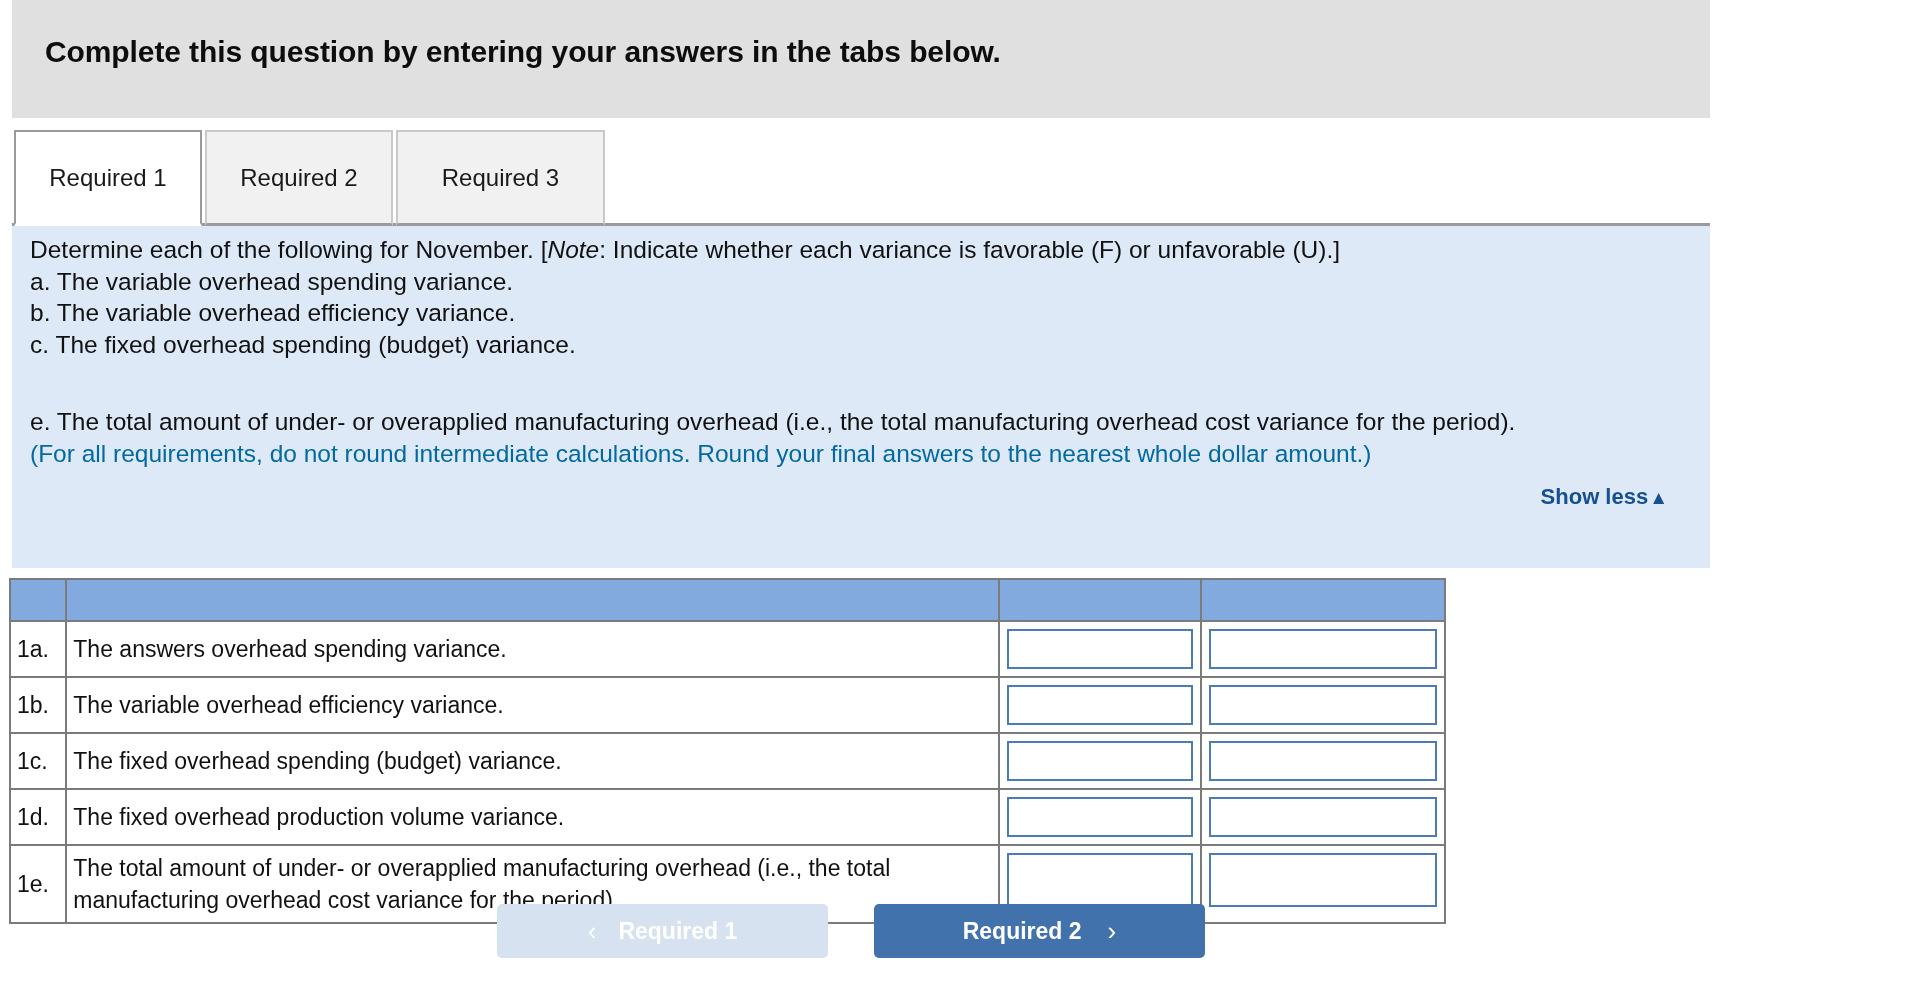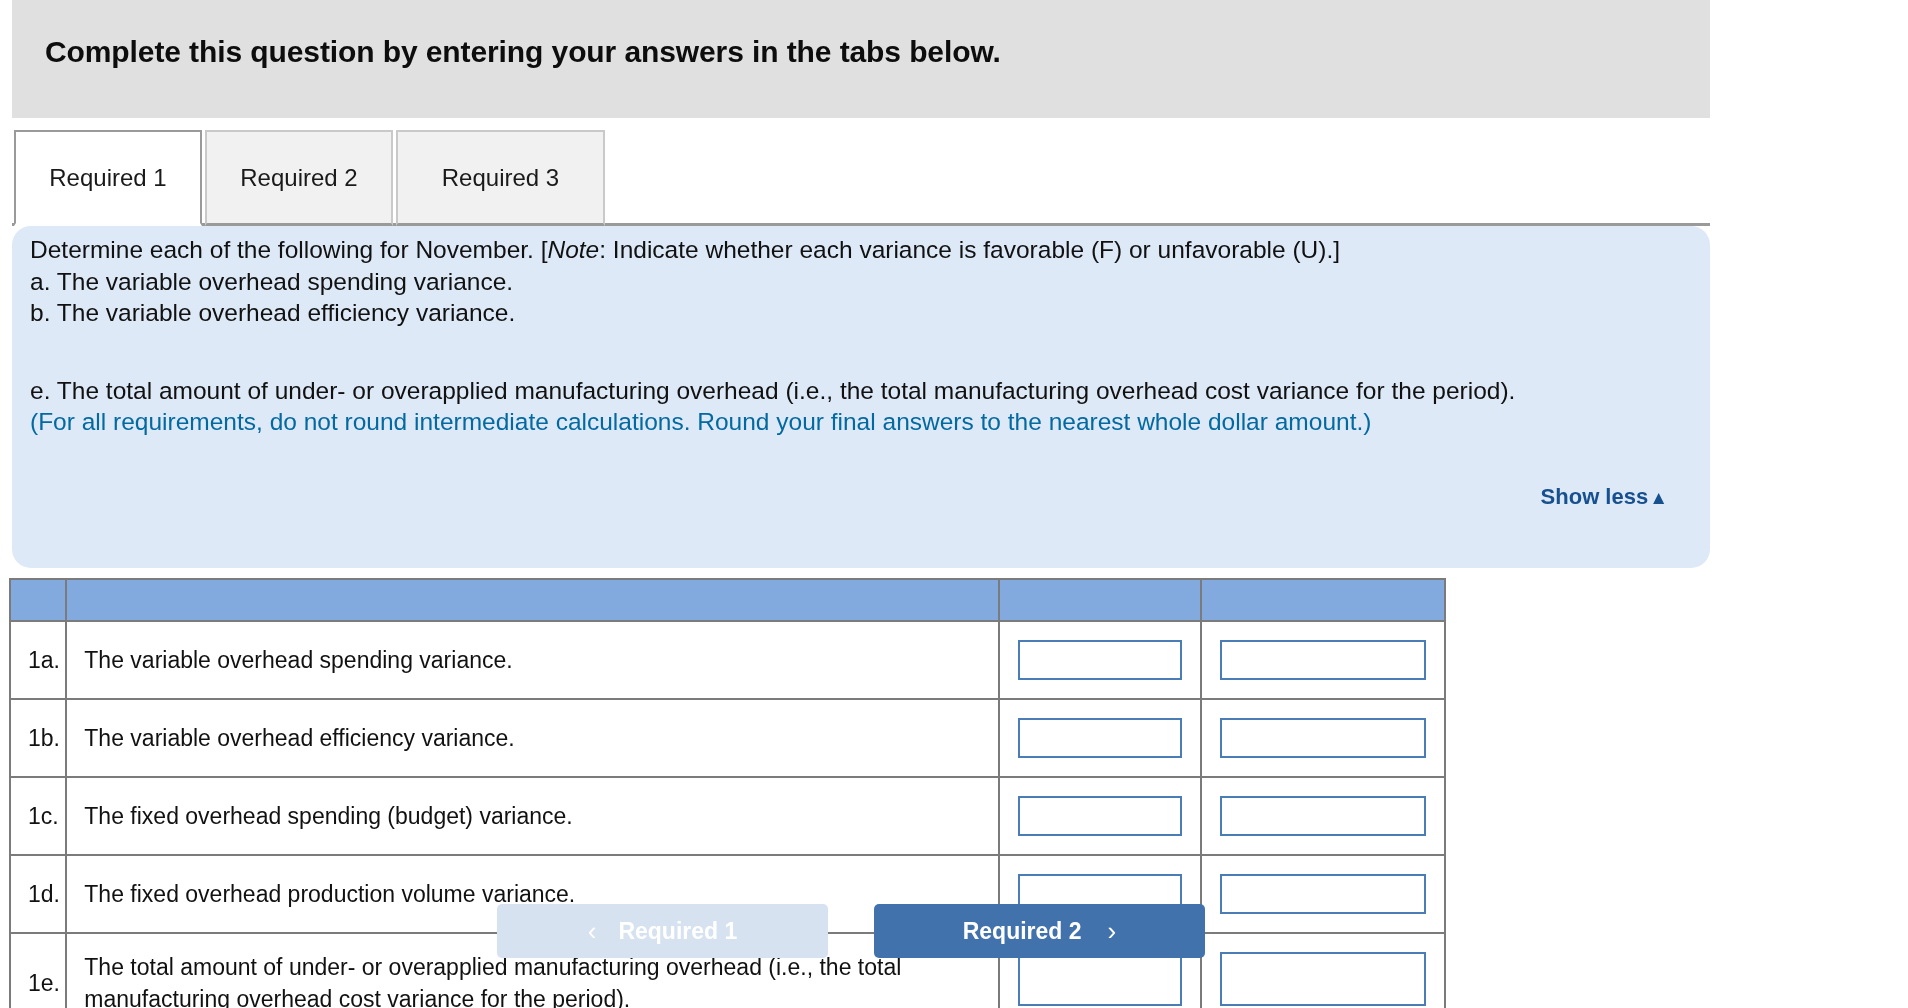--- a/index.html
+++ b/index.html
@@ -81,21 +81,20 @@
 
   
   .instructions {
     position: absolute;
     left: 12px;
     top: 226px;
     width: 1698px;
     height: 342px;
     background: #dde9f7;
     box-sizing: border-box;
-    border-radius: 19px;
   }
   .instr-body {
     position: absolute;
     left: 18px;
     top: 8px;
     right: 14px;
   }
   .instr-line {
     font-size: 24.5px;
     line-height: 31.5px;
@@ -127,21 +126,21 @@
   .atable {
     position: absolute;
     left: 9px;
     top: 578px;
     width: 1437px;
     border-collapse: collapse;
     table-layout: fixed;
   }
   .atable td, .atable th {
     border: 2px solid #7b7b7b;
-    padding: 17px;
+    padding: 6px;
     box-sizing: border-box;
   }
   .hdr {
     background: #83aadf;
     height: 42px;
   }
   .col-idx   { width: 56px; }
   .col-desc  { width: 927px; }
   .col-amt   { width: 201px; }
   .col-fu    { width: 243px; }
@@ -227,20 +226,21 @@
   <div class="tab active" id="tab0">Required 1</div>
   <div class="tab inactive" id="tab1">Required 2</div>
   <div class="tab inactive" id="tab2">Required 3</div>
 </div>
 
 <div class="instructions">
   <div class="instr-body">
     <div class="instr-line"><span>Determine each of the following for November. [</span><span class="instr-note">Note</span><span>: Indicate whether each variance is favorable (F) or unfavorable (U).]</span></div>
     <div class="instr-line">a. The variable overhead spending variance.</div>
     <div class="instr-line">b. The variable overhead efficiency variance.</div>
+    <div class="instr-line">c. The fixed overhead spending (budget) variance.</div>
     <div class="instr-line wrap">e. The total amount of under- or overapplied manufacturing overhead (i.e., the total manufacturing overhead cost variance for the period).</div>
     <div class="instr-red">(For all requirements, do not round intermediate calculations. Round your final answers to the nearest whole dollar amount.)</div>
   </div>
   <div class="showless"><span>Show less</span><span class="caret">▲</span></div>
 </div>
 
 <table class="atable">
   <colgroup>
     <col class="col-idx">
       <col class="col-desc">
@@ -251,21 +251,21 @@
     <tr>
       <th class="hdr"></th>
       <th class="hdr"></th>
       <th class="hdr"></th>
       <th class="hdr"></th>
     </tr>
   </thead>
   <tbody>
     <tr>
       <td class="cell-idx">1a.</td>
-      <td class="cell-desc">The variable overhead spending variance.</td>
+      <td class="cell-desc">The answers overhead spending variance.</td>
       <td class="cell-input">
         <div class="inputbox"></div>
       </td>
       <td class="cell-input">
         <div class="inputbox"></div>
       </td>
     </tr>
     <tr>
       <td class="cell-idx">1b.</td>
       <td class="cell-desc">The variable overhead efficiency variance.</td>

